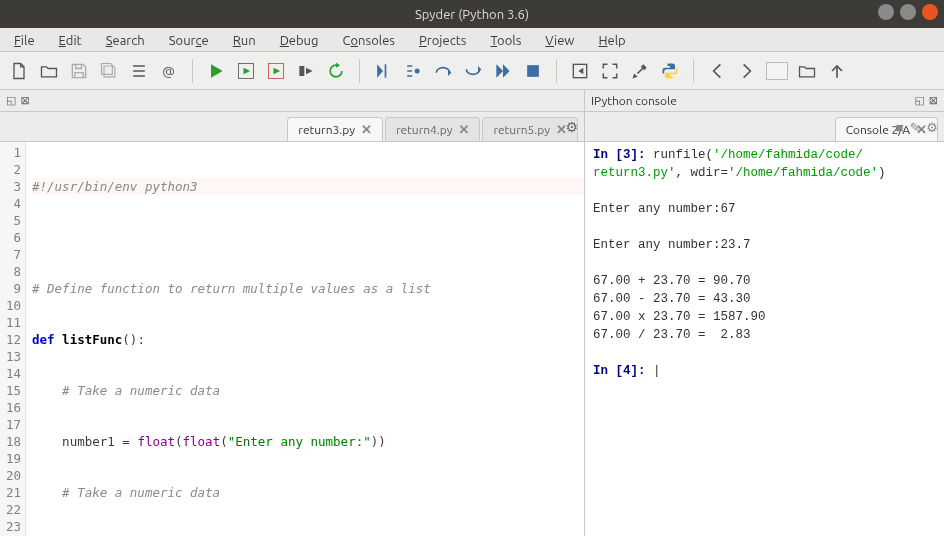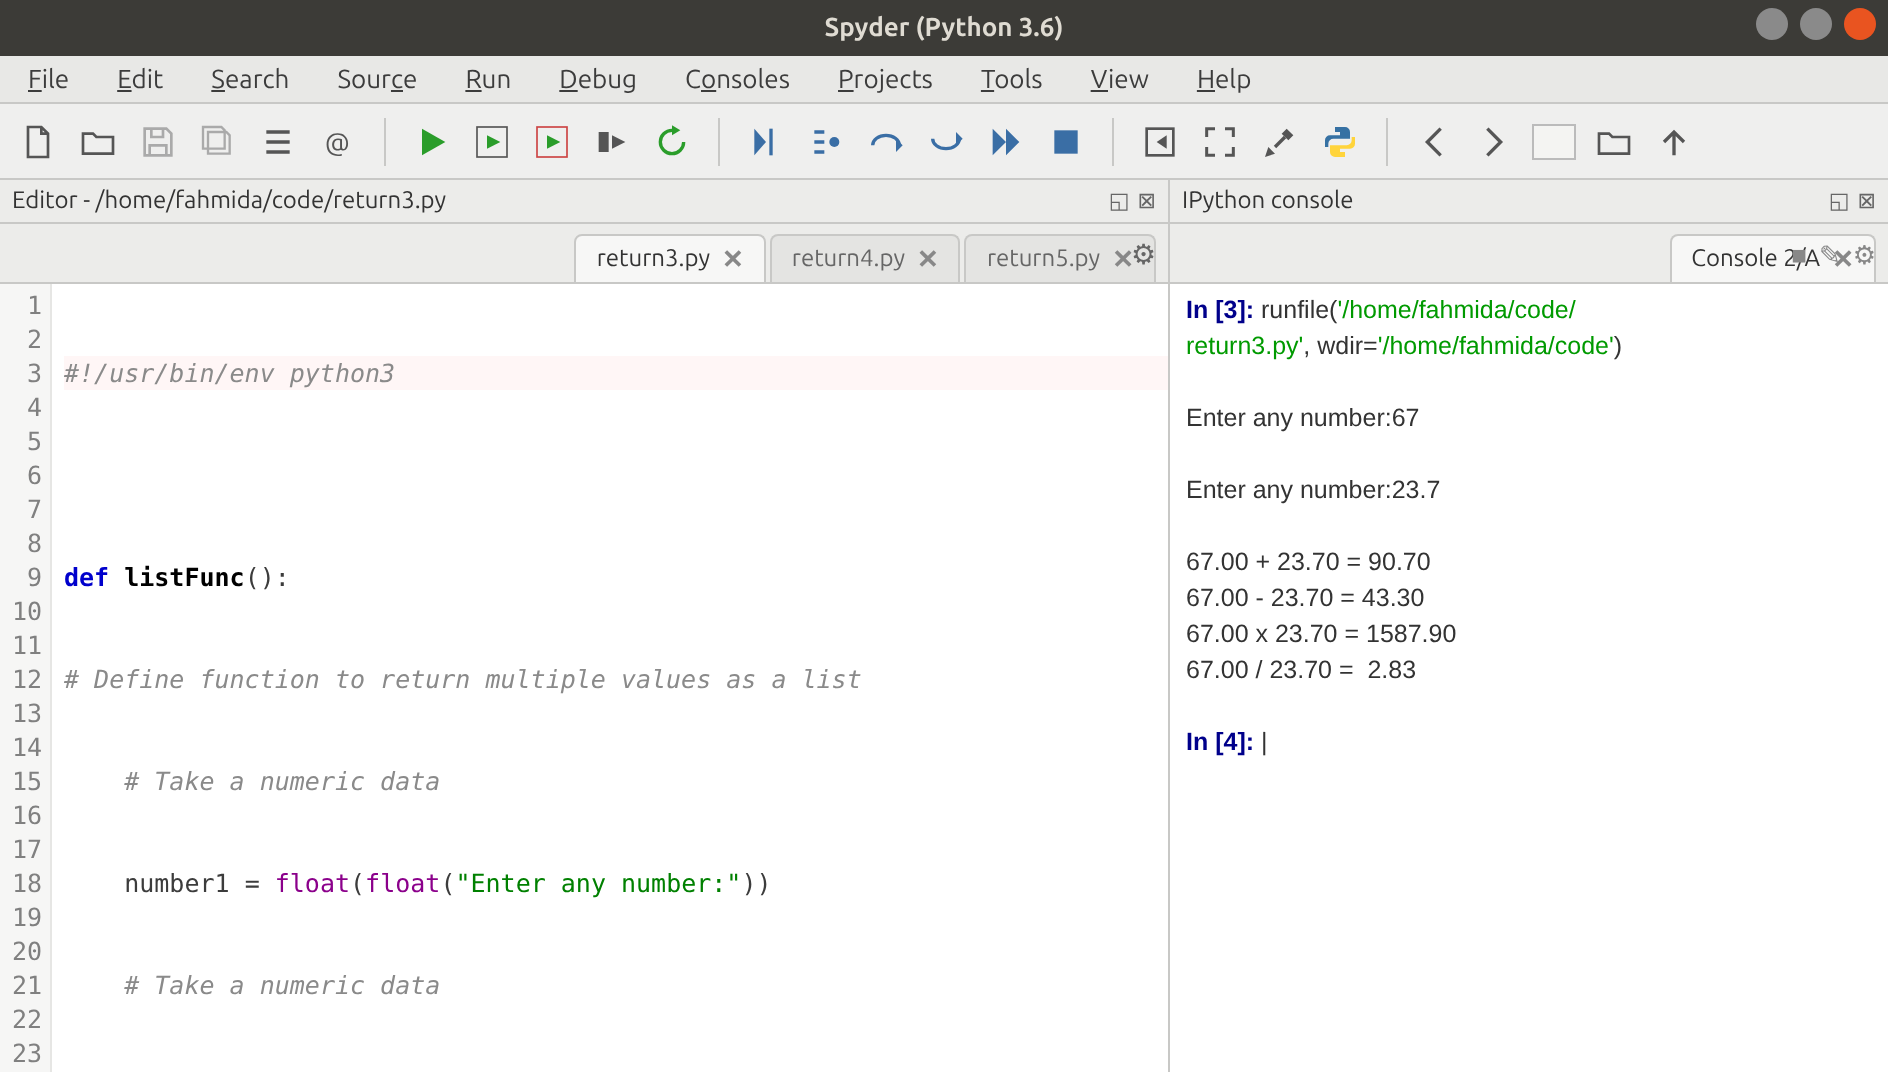--- a/index.html
+++ b/index.html
@@ -1,18 +1,18 @@
 <!DOCTYPE html>
 <html><head>
 <meta charset="utf-8">
 <style>
   * { box-sizing: border-box; margin: 0; padding: 0; }
   body { font-family: Ubuntu, "Segoe UI", sans-serif; font-size: 13px; background: #f2f1f0; color: #3c3c3c; width: 944px; height: 536px; overflow: hidden; display: flex; flex-direction: column; }
   .titlebar { background: #3c3b37; color: #dfdbd2; height: 28px; display: flex; align-items: center; justify-content: center; position: relative; }
-  .titlebar .ttl { font-weight: 700; font-size: 13px; }
+  .titlebar .ttl { font-weight: 400; font-size: 13px; }
   .winbtns { position: absolute; right: 6px; top: 4px; display: flex; gap: 6px; }
   .winbtn { width: 16px; height: 16px; border-radius: 8px; }
   .wb-min { background: #8a8a8a; }
   .wb-max { background: #8a8a8a; }
   .wb-close { background: #e95420; }
   .menubar { background: #e8e8e6; height: 24px; display: flex; align-items: center; padding: 0 6px; gap: 8px; border-bottom: 1px solid #c8c8c6; }
   .menubar .menu { padding: 2px 8px; font-size: 13px; color: #3c3c3c; }
   .menubar .menu u { text-decoration: underline; }
   .toolbar { background: #efefee; height: 38px; display: flex; align-items: center; padding: 0 8px; gap: 8px; border-bottom: 1px solid #c8c8c6; }
   .tbicon { width: 22px; height: 22px; display: flex; align-items: center; justify-content: center; }
@@ -36,21 +36,21 @@
   .gutter { width: 26px; background: #f6f6f5; text-align: right; padding: 2px 4px 2px 0; color: #808080; border-right: 1px solid #e6e6e4; }
   .gutter div { height: 17px; }
   .codecol { flex: 1; padding: 2px 0 2px 6px; white-space: pre; overflow: hidden; }
   .codecol div { height: 17px; }
   .codecol .hl { background: #fff6f6; }
   .c-cm { color: #8a8a8a; font-style: italic; }
   .c-kw { color: #0000cc; font-weight: 600; }
   .c-fn { color: #000; font-weight: 700; }
   .c-bi { color: #8b008b; }
   .c-st { color: #008000; }
-  .consolebody { flex: 1; background: #fff; padding: 4px 8px; font-family: Liberation Sans, sans-serif; font-size: 12.5px; line-height: 18px; white-space: pre; overflow: hidden; }
+  .consolebody { flex: 1; background: #fff; padding: 4px 8px; font-family: Liberation Mono, monospace; font-size: 12.5px; line-height: 18px; white-space: pre; overflow: hidden; }
   .p-in { color: #00008b; font-weight: 600; }
   .p-gr { color: #009a00; }
   .p-tx { color: #333; }
   .dropdownbtn { width: 22px; height: 18px; border: 1px solid #bbb; background: #f4f4f2; }
 </style>
 </head>
 <body>
 
 <div class="titlebar">
   <span class="ttl">Spyder (Python 3.6)</span>
@@ -216,21 +216,20 @@
       <svg viewBox="0 0 24 24">
         <path stroke="#555" stroke-width="2" fill="none" d="M12 20V6 M6 12l6-6 6 6"></path>
       </svg>
     </span>
 </div>
 
 <div class="main">
 
   <div class="pane editor">
     <div class="pane-hdr">
-      <span class="title">Editor - /home/fahmida/code/return3.py</span>
       <span class="paneicons">
           <span>◱</span>
           <span>⊠</span>
         </span>
     </div>
     <div class="tabsrow">
       <div class="tab">
           <span>return3.py</span>
           <span class="closex">✕</span>
         </div>
@@ -267,22 +266,22 @@
           <div>19</div>
           <div>20</div>
           <div>21</div>
           <div>22</div>
           <div>23</div>
           <div>24</div>
       </div>
       <div class="codecol">
         <div class="hl"><span class="c-cm">#!/usr/bin/env python3</span></div>
         <div></div>
+        <div><span class="c-cm"># Define function to return multiple values as a list</span></div>
         <div><span class="c-kw">def</span> <span class="c-fn">listFunc</span><span>():</span></div>
-        <div><span class="c-cm"># Define function to return multiple values as a list</span></div>
         <div>    <span class="c-cm"># Take a numeric data</span></div>
         <div>    <span>number1 = </span><span class="c-bi">float</span><span>(</span><span class="c-bi">float</span><span>(</span><span class="c-st">"Enter any number:"</span><span>))</span></div>
         <div>    <span class="c-cm"># Take a numeric data</span></div>
         <div>    </div>
         
         
         
         
         
         

